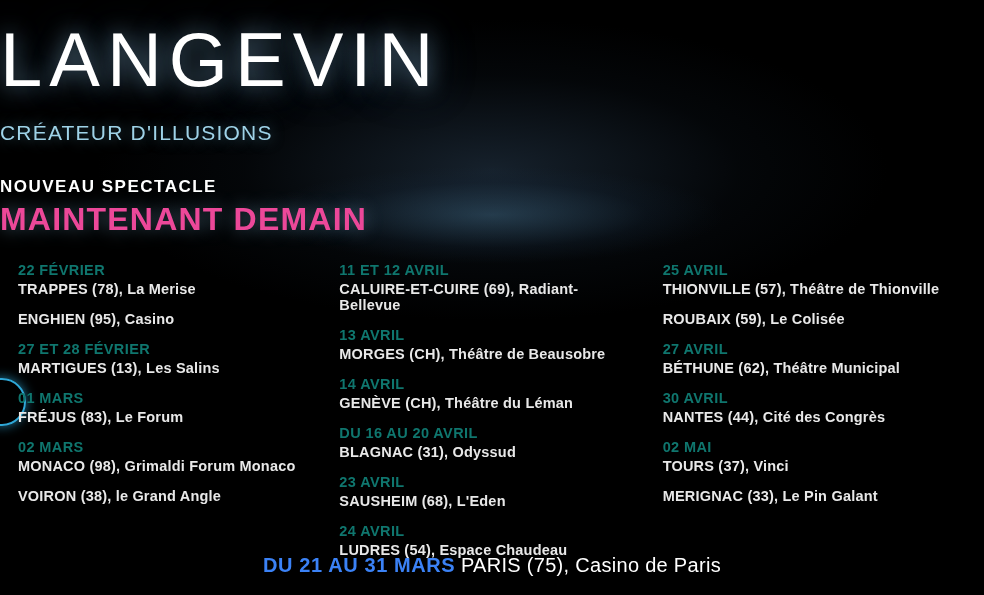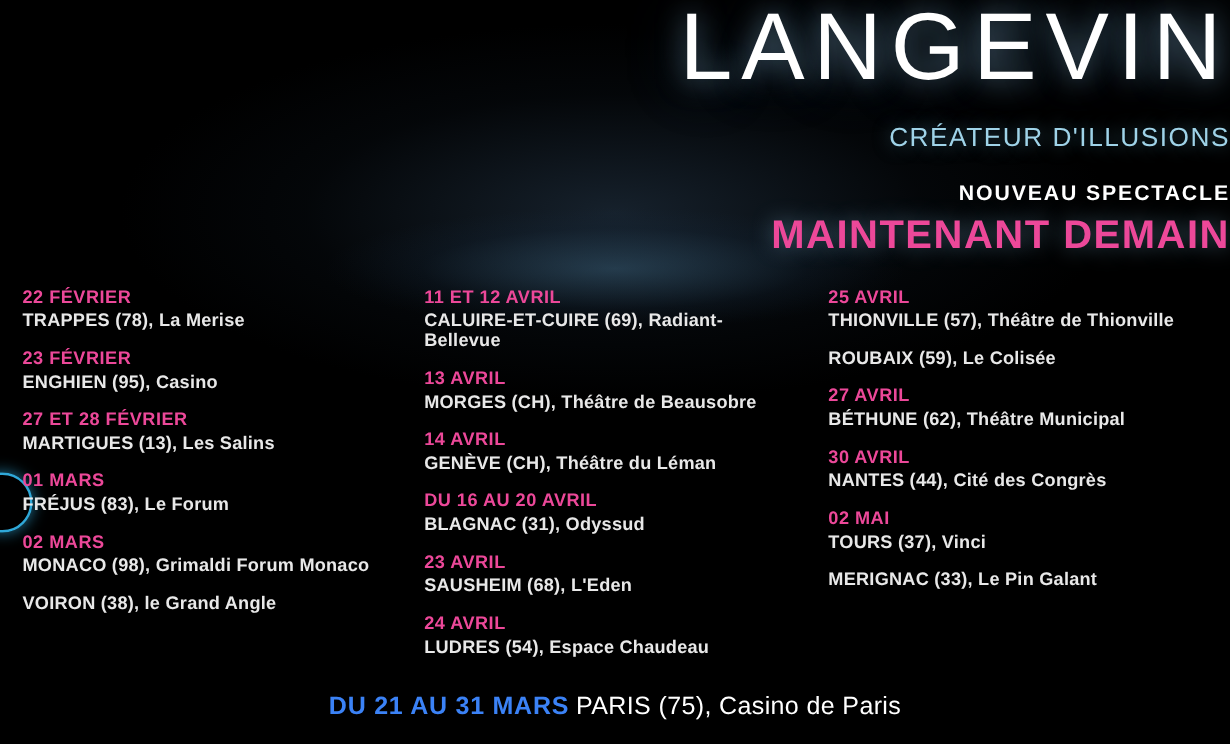--- a/index.html
+++ b/index.html
@@ -33,40 +33,41 @@
     top: 150px;
     width: 620px;
     height: 130px;
     transform: translateX(-50%);
     background: radial-gradient(ellipse 50% 50% at 50% 50%, rgba(90,150,190,0.30) 0%, rgba(30,60,90,0.12) 50%, rgba(0,0,0,0) 75%);
     pointer-events: none;
   }
 
   .header {
     position: relative;
-    text-align: right;
+    text-align: left;
+    padding-top: 22px;
   }
   .title {
     font-size: 76px;
     letter-spacing: 7px;
     font-weight: 300;
     line-height: 1.0;
     color: #ffffff;
     text-shadow: 0 0 22px rgba(150,200,235,0.55), 0 0 48px rgba(80,140,190,0.35);
   }
   .subtitle {
     margin-top: 23px;
     font-size: 21px;
     letter-spacing: 1.2px;
     color: #9fd3e8;
     font-weight: 400;
     text-shadow: 0 0 14px rgba(120,200,230,0.5);
   }
   .kicker {
-    margin-top: 22px;
+    margin-top: 32px;
     font-size: 17px;
     letter-spacing: 1.5px;
     font-weight: 700;
     color: #ffffff;
   }
   .showtitle {
     margin-top: 4px;
     font-size: 32px;
     letter-spacing: 1.2px;
     font-weight: 700;
@@ -100,21 +101,21 @@
   .col.col2 { padding-left: 18px; }
   .col.col3 { padding-left: 20px; }
 
   .entry {
     margin-bottom: 14px;
   }
   .entry .date {
     font-size: 14.5px;
     font-weight: 700;
     letter-spacing: 0.4px;
-    color: #ec4899;
+    color: #0f766e;
     margin-bottom: 3px;
   }
   .entry .place {
     font-size: 14.5px;
     font-weight: 700;
     color: #e8e8e8;
     letter-spacing: 0.2px;
   }
 
   .footer {
@@ -152,21 +153,20 @@
 </div>
 
 <div class="columns">
 
   <div class="col col1">
     <div class="entry">
       <div class="date">22 FÉVRIER</div>
       <div class="place">TRAPPES (78), La Merise</div>
     </div>
     <div class="entry">
-      <div class="date">23 FÉVRIER</div>
       <div class="place">ENGHIEN (95), Casino</div>
     </div>
     <div class="entry">
       <div class="date">27 ET 28 FÉVRIER</div>
       <div class="place">MARTIGUES (13), Les Salins</div>
     </div>
     <div class="entry">
       <div class="date">01 MARS</div>
       <div class="place">FRÉJUS (83), Le Forum</div>
     </div>

